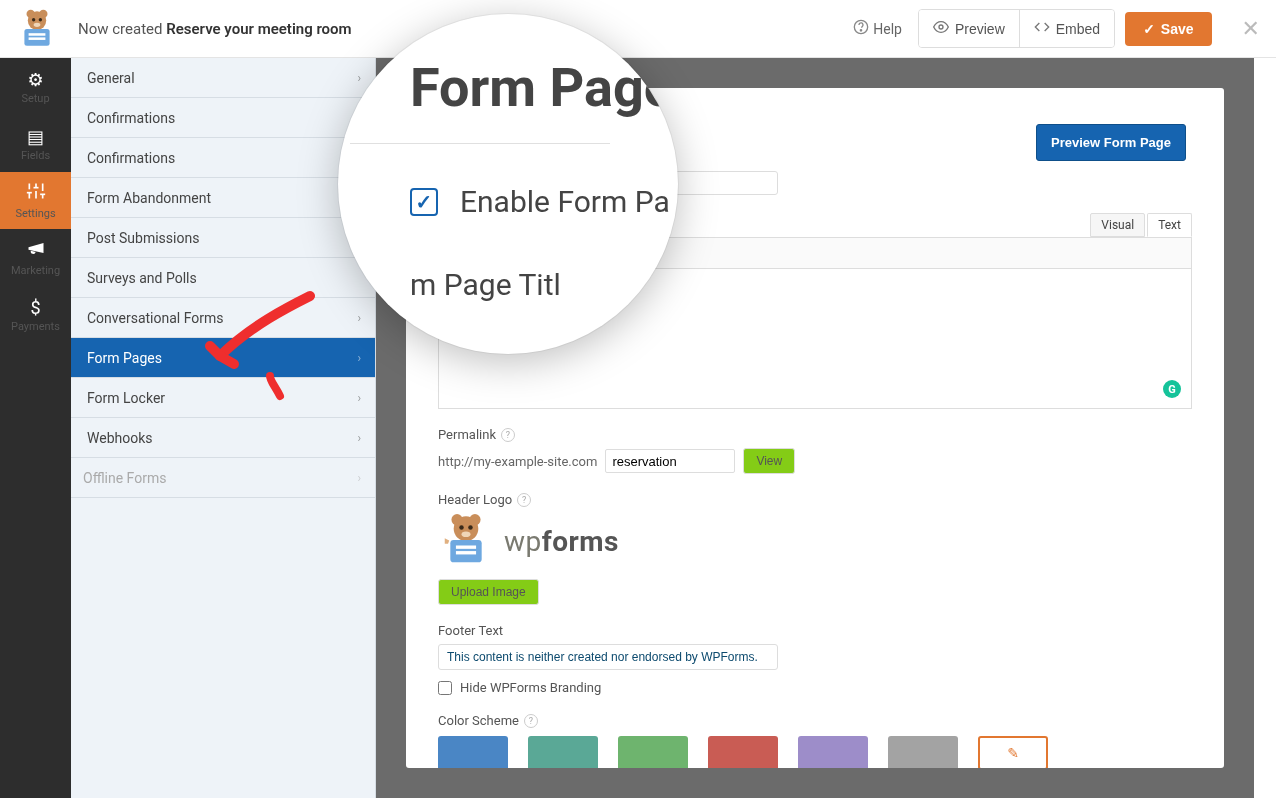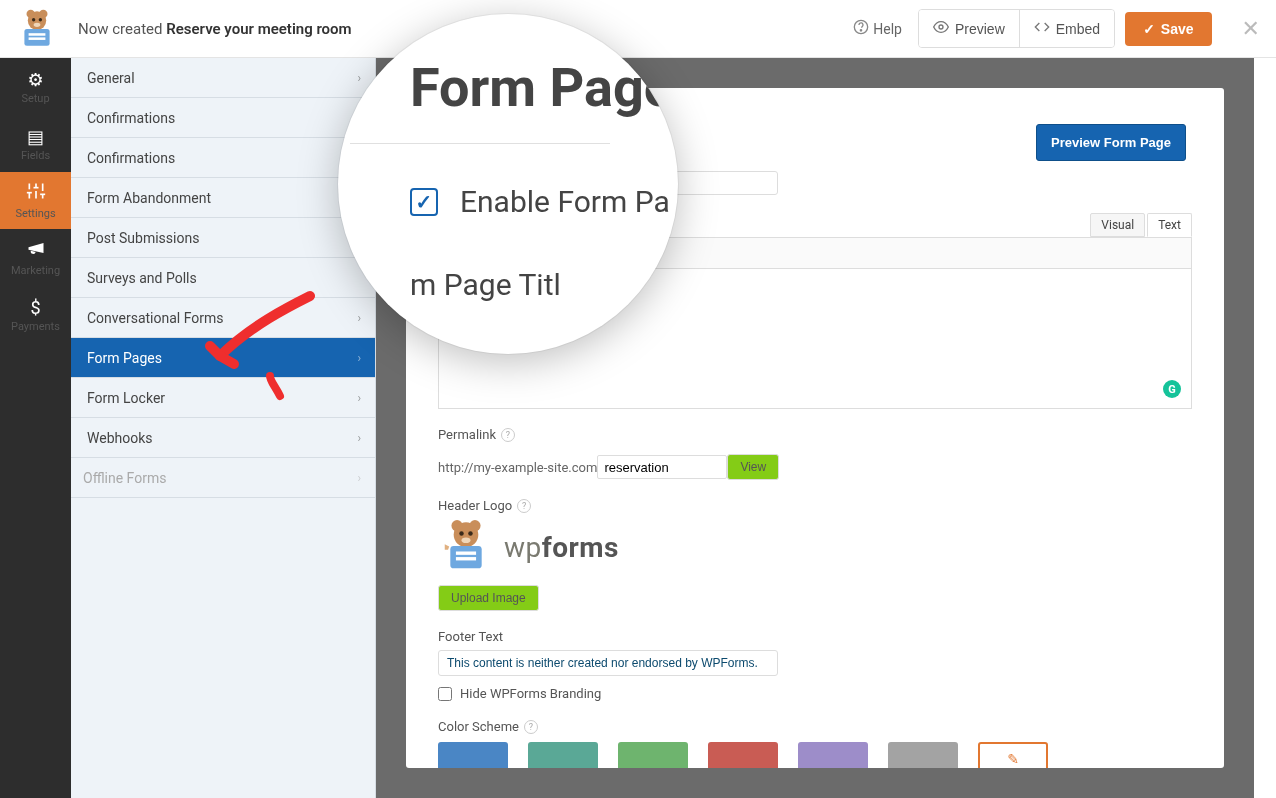--- a/index.html
+++ b/index.html
@@ -47,21 +47,21 @@
 .editor-tabs .tab { border: 1px solid #ddd; background: #f6f6f6; padding: 4px 10px; font-size: 12px; cursor: pointer; border-radius: 2px 2px 0 0; }
 .editor-tabs .tab + .tab { margin-left: 2px; }
 .editor-tabs .tab.active { background: #fff; border-bottom: 1px solid #fff; position: relative; z-index: 2; }
 .html-toolbar { display: flex; gap: 6px; border: 1px solid #ddd; padding: 6px; background: #fafafa; }
 .html-toolbar button { border: 1px solid #ccc; background: #fff; font-size: 11px; padding: 2px 6px; border-radius: 2px; cursor: pointer; color: #1664b0; }
 .editor-area { border: 1px solid #ddd; border-top: none; height: 140px; position: relative; background: #fff; }
 .grammarly { position: absolute; right: 10px; bottom: 10px; width: 18px; height: 18px; border-radius: 50%; background: #15c39a; display: flex; align-items: center; justify-content: center; color: #fff; font-size: 11px; font-weight: 700; }
 
 .label { font-size: 13px; color: #555; display: flex; align-items: center; gap: 5px; }
 .label .q { width: 14px; height: 14px; border: 1px solid #ccc; border-radius: 50%; display: inline-flex; align-items: center; justify-content: center; font-size: 9px; color: #aaa; }
-.permalink-row { display: flex; align-items: center; margin-top: 12px; }
+.permalink-row { display: flex; align-items: center; gap: 8px; margin-top: 6px; }
 .permalink-row .url { font-size: 13px; color: #666; }
 .permalink-row input { width: 130px; height: 24px; border: 1px solid #ddd; border-radius: 2px; padding: 0 6px; font-size: 13px; }
 .small-btn { border: 1px solid #ddd; background: #84cc16; padding: 5px 12px; font-size: 12px; border-radius: 3px; cursor: pointer; color: #555; }
 
 .header-logo-img { display: flex; align-items: center; gap: 10px; margin: 6px 0 10px; }
 .header-logo-img .mascot { width: 56px; height: 56px; }
 .header-logo-img .wp-text { font-size: 28px; color: #7a7a70; letter-spacing: .5px; }
 .header-logo-img .wp-text .bold { font-weight: 700; color: #555; }
 
 .footer-input { width: 340px; height: 26px; border: 1px solid #ddd; border-radius: 3px; padding: 0 8px; font-size: 12px; color: #0c4a6e; margin-top: 6px; }

